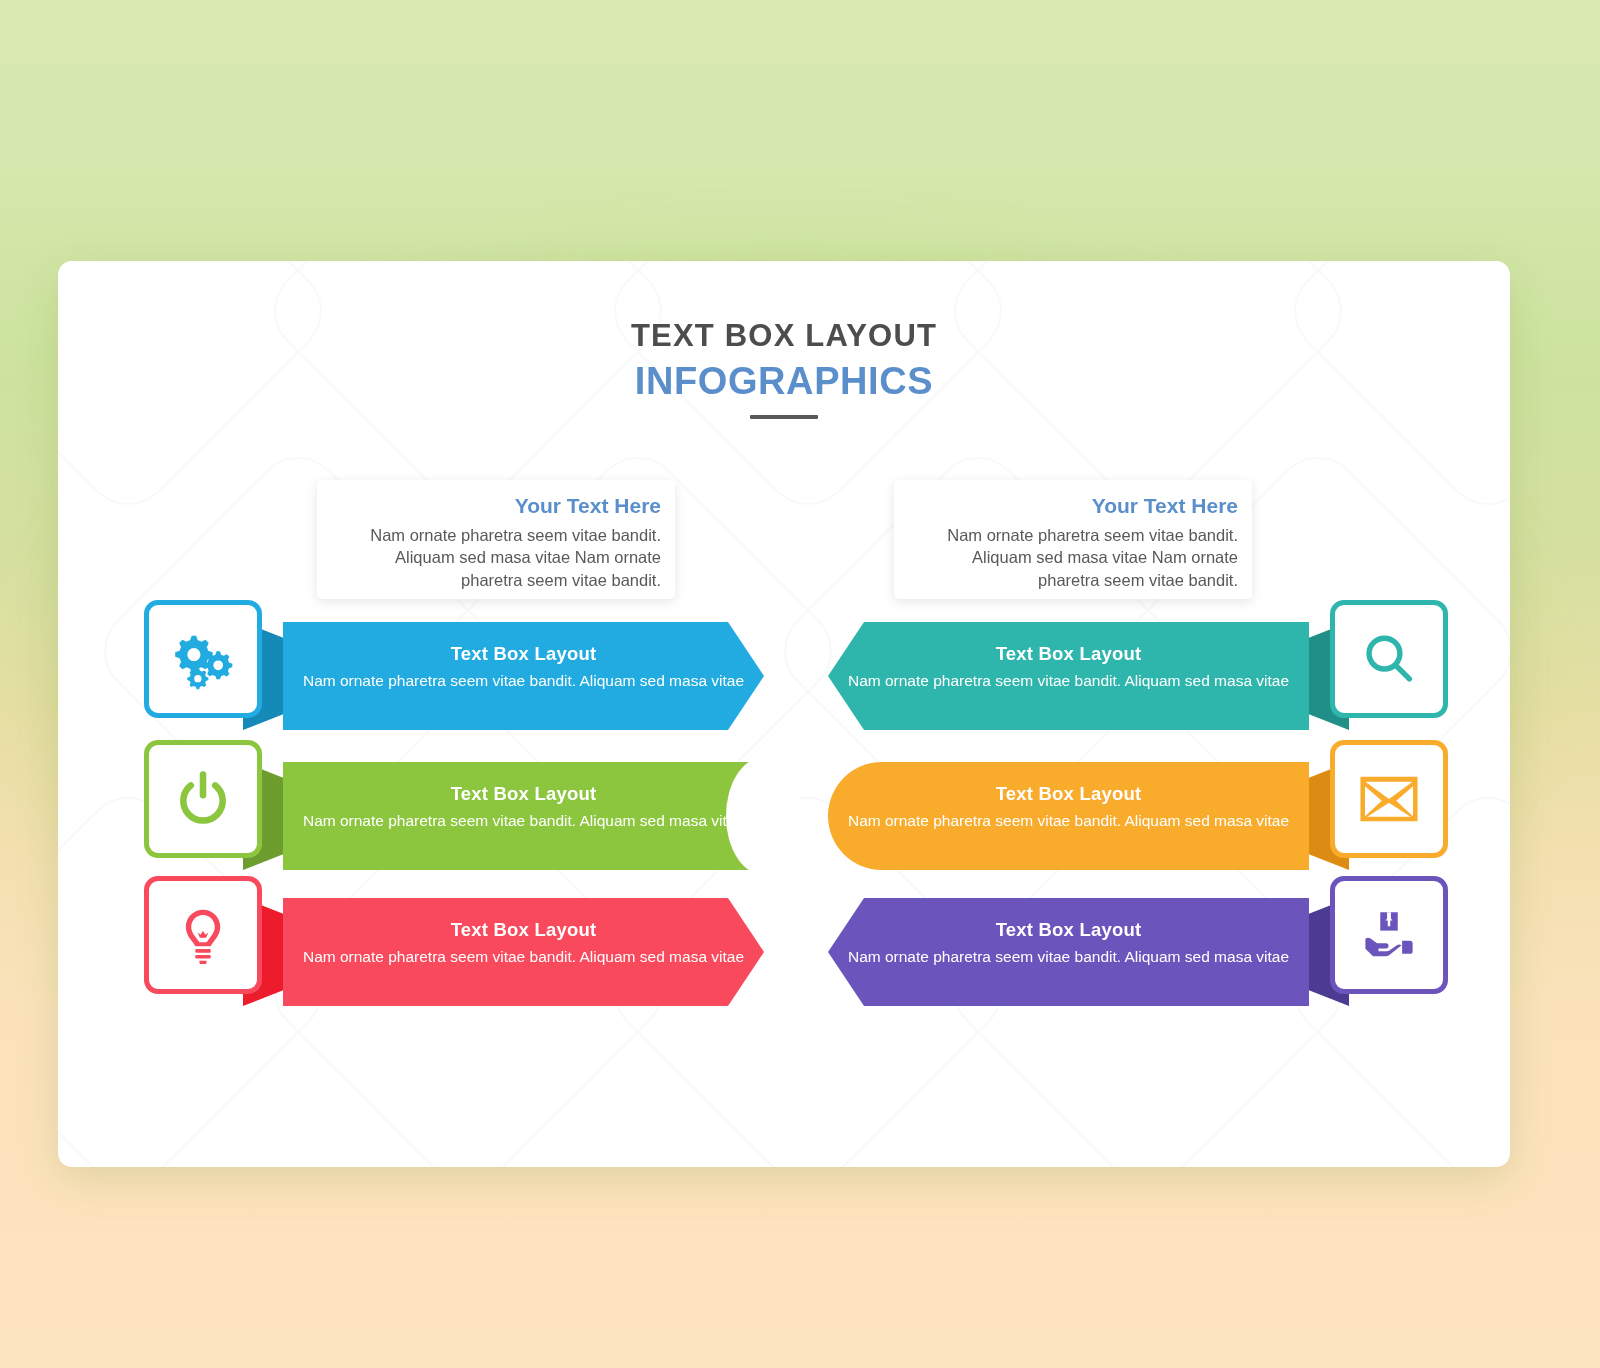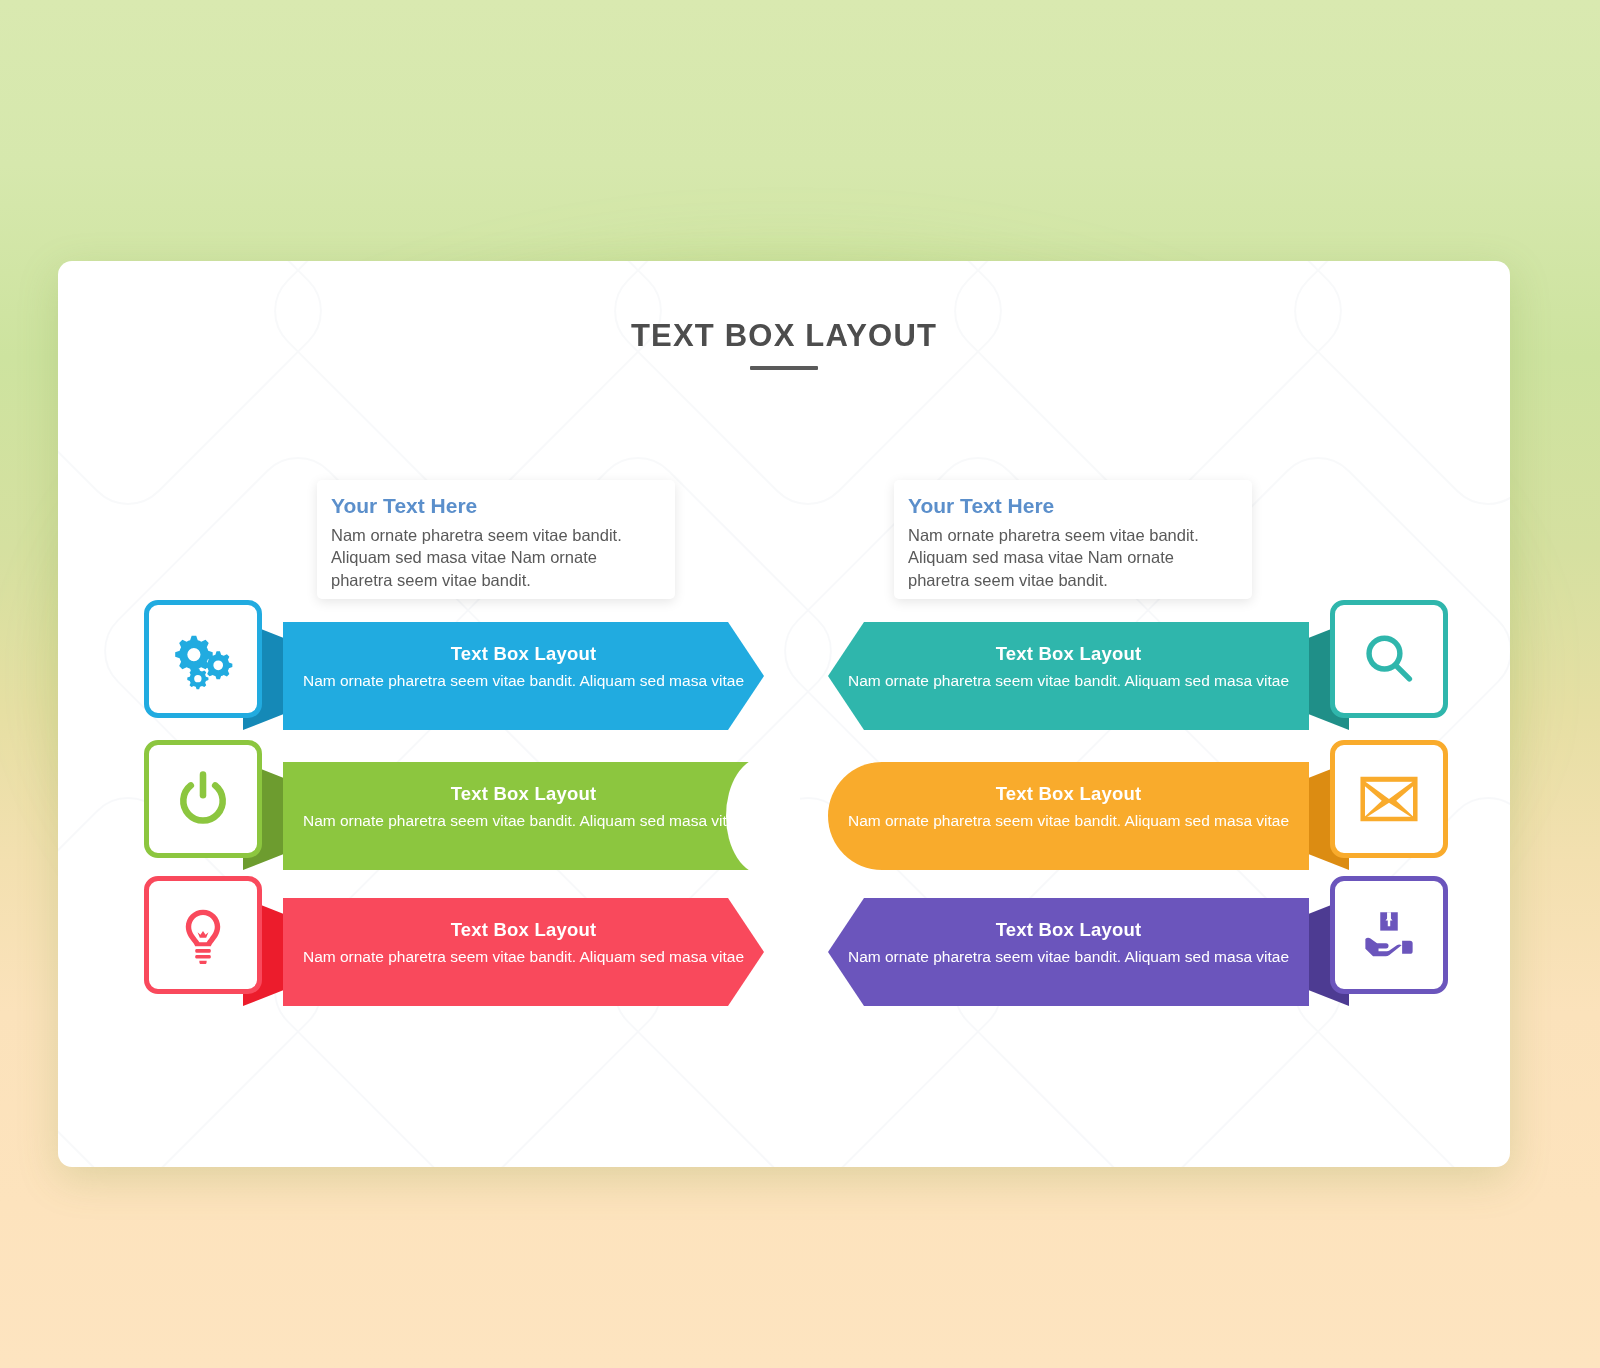--- a/index.html
+++ b/index.html
@@ -95,21 +95,21 @@
 
   
   .desc-card {
     position: absolute;
     width: 358px;
     height: 119px;
     background: #ffffff;
     border-radius: 5px;
     box-shadow: 0 3px 12px rgba(0,0,0,0.10);
     padding: 14px 14px 0 14px;
-    text-align: left;
+    text-align: right;
   }
   .desc-card.left  { left: 259px; top: 219px; }
   .desc-card.right { left: 836px; top: 219px; }
   .desc-title {
     font-size: 21px;
     font-weight: bold;
     color: #5b8fcb;
     margin-bottom: 6px;
   }
   .desc-body {
@@ -241,20 +241,21 @@
     <div class="wm-sq" style="left:1310px; top:440px;"></div>
     <div class="wm-sq" style="left:120px;  top:780px;"></div>
     <div class="wm-sq" style="left:460px;  top:780px;"></div>
     <div class="wm-sq" style="left:800px;  top:780px;"></div>
     <div class="wm-sq" style="left:1140px; top:780px;"></div>
     <div class="wm-sq" style="left:1480px; top:780px;"></div>
   </div>
 
   <div class="header">
     <div class="title-main">TEXT BOX LAYOUT</div>
+    <div class="title-sub">INFOGRAPHICS</div>
     <div class="title-rule"></div>
   </div>
 
   <div class="desc-card left">
     <div class="desc-title">Your Text Here</div>
     <div class="desc-body">Nam ornate pharetra seem vitae bandit. Aliquam sed masa vitae Nam ornate pharetra seem vitae bandit.</div>
   </div>
 
   <div class="desc-card right">
     <div class="desc-title">Your Text Here</div>

